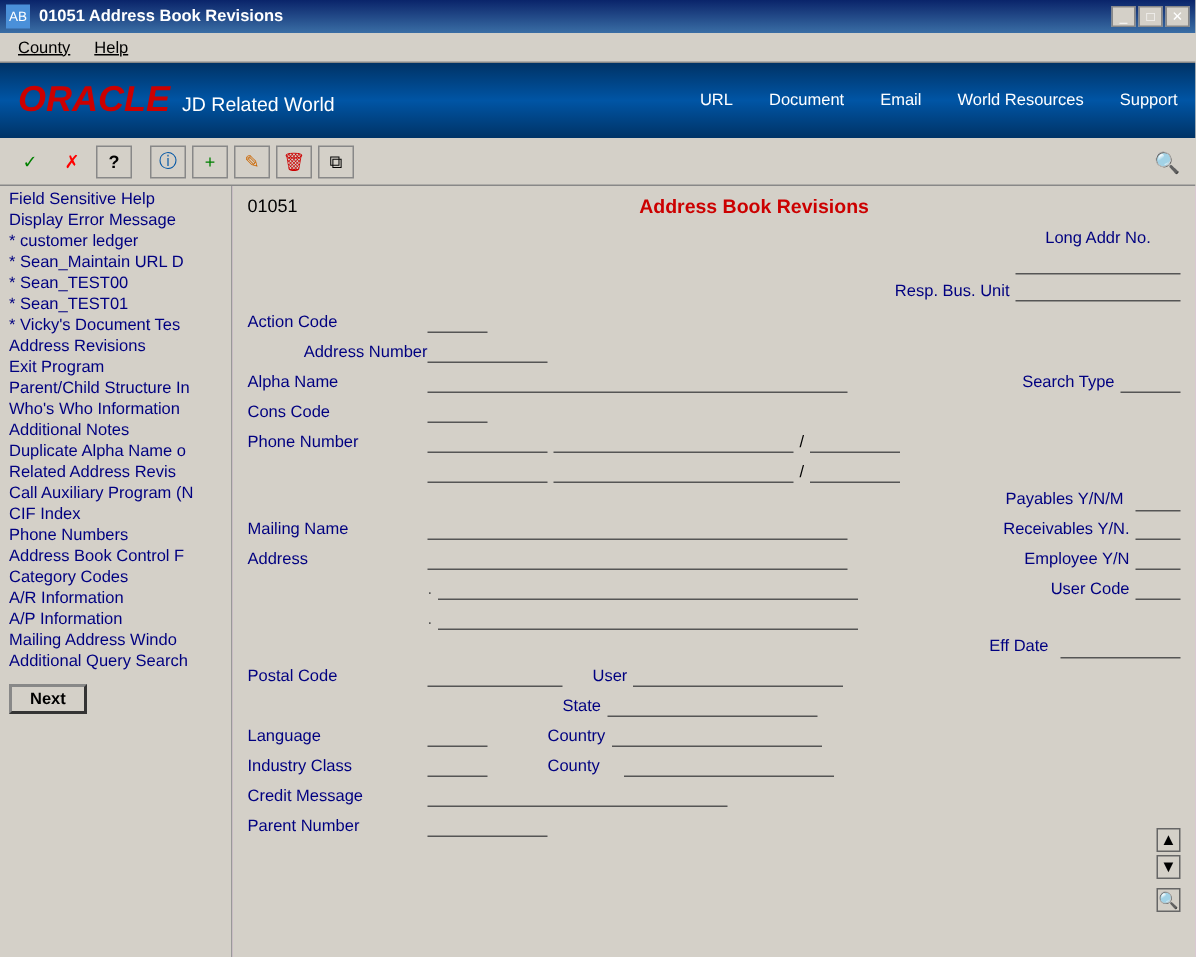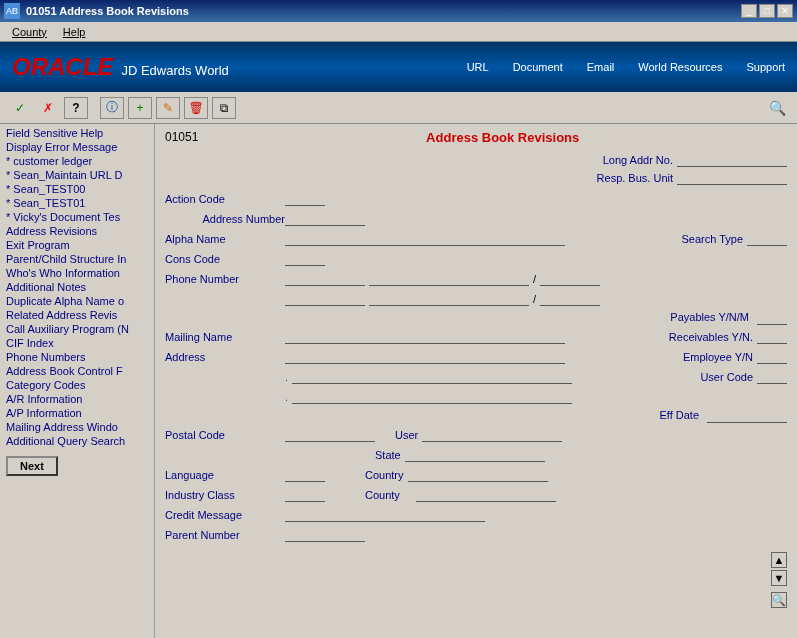--- a/index.html
+++ b/index.html
@@ -142,21 +142,21 @@
 </div>
 
 <div class="menu-bar">
   <span class="menu-item">County</span>
   <span class="menu-item">Help</span>
 </div>
 
 <div class="oracle-header">
   <div>
     <span style="color:#cc0000;font-size:24px;font-weight:bold;font-style:italic;">ORACLE</span>
-    <span style="color:white;font-size:13px;margin-left:5px;">JD Edwards World</span>
+    <span style="color:white;font-size:13px;margin-left:5px;">JD Related World</span>
   </div>
   <div class="oracle-nav">
     <span class="oracle-nav-item">URL</span>
     <span class="oracle-nav-item">Document</span>
     <span class="oracle-nav-item">Email</span>
     <span class="oracle-nav-item">World Resources</span>
     <span class="oracle-nav-item">Support</span>
   </div>
 </div>
 
@@ -226,21 +226,21 @@
   <div class="form-area">
 
     <div style="display:flex; align-items:flex-start; margin-bottom:8px;">
       <span style="font-size:12px; color:#000; margin-right:20px;">01051</span>
       <div style="flex:1; text-align:center;">
         <span style="color:#cc0000; font-size:13px; font-weight:bold;">Address Book Revisions</span>
       </div>
     </div>
 
     <div style="display:flex; justify-content:flex-end; gap:8px; margin-bottom:4px;">
-      <div style="display:flex; align-items:center; gap:4px;">
+      <div style="display:flex; align-items:center; gap:4px;flex-direction:column;">
         <span style="color:#000080;">Long Addr No.</span>
         <input type="text" style="width: 110px;">
       </div>
     </div>
     <div style="display:flex; justify-content:flex-end; gap:8px; margin-bottom:6px;">
       <div style="display:flex; align-items:center; gap:4px;justify-content:space-between;">
         <span style="color:#000080;">Resp. Bus. Unit</span>
         <input type="text" style="width: 110px;">
       </div>
     </div>

